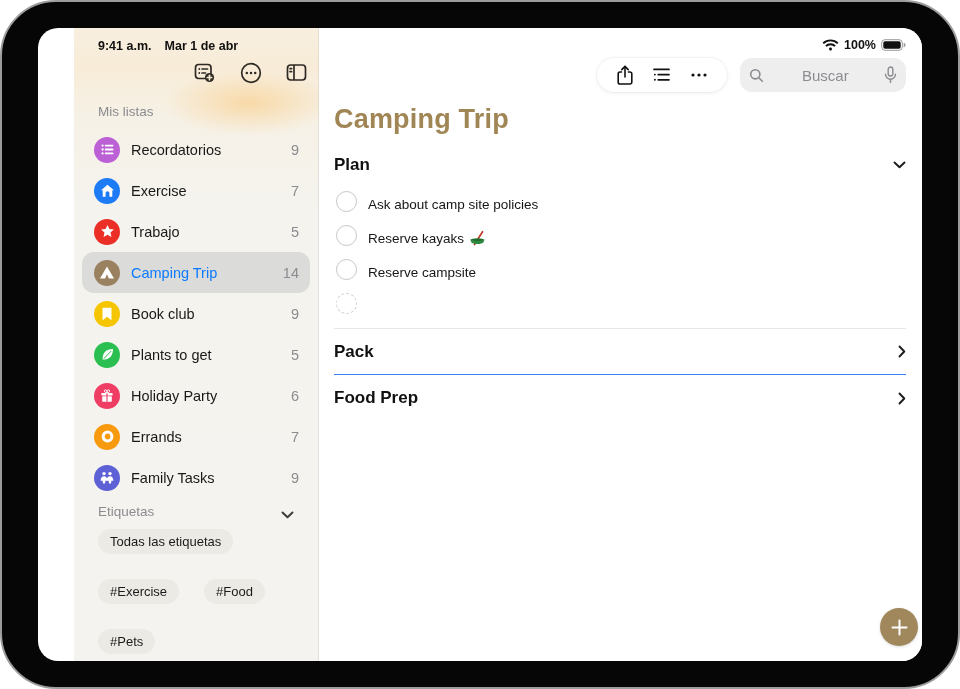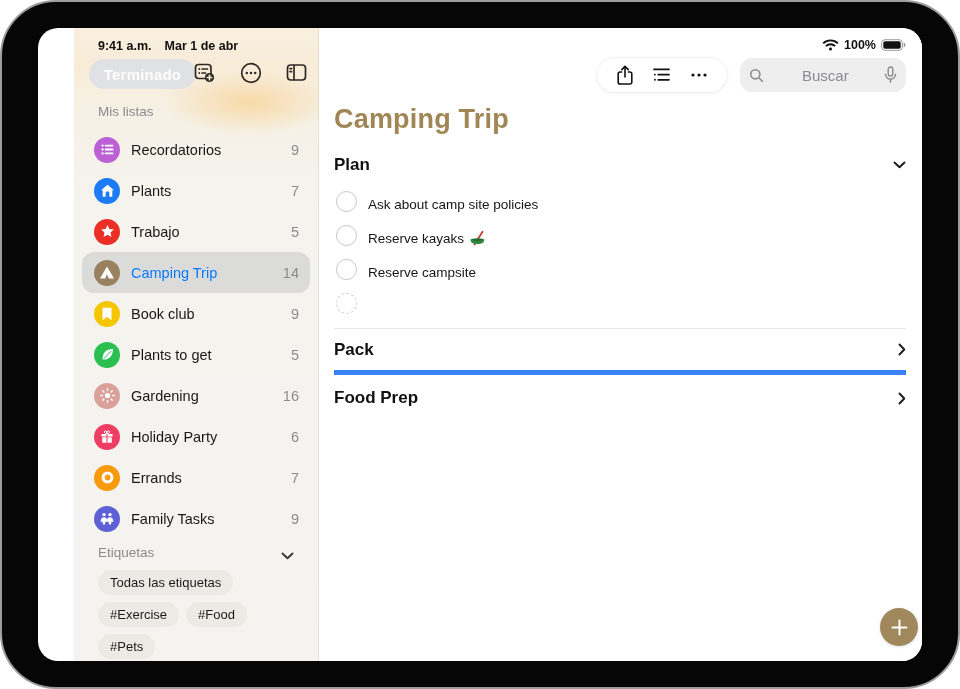--- a/index.html
+++ b/index.html
@@ -19,21 +19,21 @@
   .side-scroll{position:absolute;top:62px;left:0;right:0;bottom:0;}
   .sec-header{margin:14px 0 8px 24px;font-size:13.5px;color:#8b8b90;display:flex;align-items:center;}
   .list-rows{padding:2px 0 0 0;}
   .list-row{margin:0 8px;height:41px;border-radius:12px;display:flex;align-items:center;padding:0 11px 0 12px;cursor:default;}
   .list-row.selected{background:#dbdbda;}
   .licon{width:26px;height:26px;border-radius:50%;flex:0 0 26px;display:flex;align-items:center;justify-content:center;margin-right:11px;}
   .lname{flex:1;font-size:14.5px;color:#191919;font-weight:400;white-space:nowrap;overflow:hidden;}
   .list-row.selected .lname{color:#0a7aff;}
   .lcount{font-size:14.5px;color:#8b8b90;}
   .tags-header{margin:6px 10px 8px 24px;font-size:13.5px;color:#8b8b90;display:flex;align-items:flex-end;justify-content:space-between;}
-  .tag-wrap{display:flex;flex-wrap:wrap;gap:7px;padding:2px 10px 0 24px;}
+  .tag-wrap{display:flex;flex-wrap:wrap;gap:25px;padding:2px 10px 0 24px;}
   .tag-pill{height:25px;padding:0 12px;border-radius:13px;background:#eceae4;display:flex;align-items:center;font-size:13px;color:#1b1b1b;white-space:nowrap;}
 
   
   .main{position:relative;flex:1;background:#fff;padding:0 16px 0 15px;}
   .status-right{position:absolute;top:10px;right:16px;display:flex;align-items:center;gap:5px;font-size:12.5px;font-weight:700;color:#111;justify-content:space-between;}
   .main-toolbar{display:flex;justify-content:flex-end;align-items:center;gap:13px;padding-top:30px;height:64px;}
   .tool-pill{width:130px;height:34px;border-radius:17px;background:#fff;box-shadow:0 0 0 .5px rgba(0,0,0,.06),0 1px 5px rgba(0,0,0,.07);display:flex;align-items:center;justify-content:space-around;padding:0 10px;}
   .tool-pill .ibtn{display:flex;align-items:center;justify-content:center;width:24px;height:24px;}
   .search-box{width:166px;height:34px;border-radius:12px;background:#eeeeef;display:flex;align-items:center;padding:0 9px;gap:6px;}
   .search-box input{border:none;outline:none;background:transparent;font-size:15px;color:#1b1b1b;width:100%;padding:0;margin-left:32px;}
@@ -43,38 +43,37 @@
   .section-name{font-size:17px;font-weight:700;color:#111;}
   .task-row{display:flex;align-items:flex-end;gap:11px;height:30px;margin-top:4px;padding-left:2px;}
   .cbox{width:21px;height:21px;border-radius:50%;border:1.5px solid #c7c7cb;flex:0 0 21px;}
   .cbox.dashed{border-style:dashed;border-color:#cfcfd3;}
   .task-title{font-size:13.5px;color:#161616;display:flex;align-items:center;gap:5px;}
   .loc-pill{display:inline-flex;align-items:center;gap:7px;height:26px;border-radius:13px;background:#f1f0ef;margin:3px 0 6px 32px;padding:0 12px 0 4px;}
   .loc-badge{width:19px;height:19px;border-radius:50%;background:#fc3a30;display:flex;align-items:center;justify-content:center;}
   .loc-text{font-size:12px;color:#111;white-space:nowrap;}
   .loc-text b{font-weight:700;margin-right:3px;}
   .sep{height:1px;background:#e7e7e9;margin-top:14px;}
-  .collapsed-row{height:46px;display:flex;align-items:center;justify-content:space-between;border-bottom:5px solid #3b82f6;}
+  .collapsed-row{height:46px;display:flex;align-items:center;justify-content:space-between;border-bottom:1px solid #3b82f6;}
   .collapsed-row:last-child{border-bottom:none;}
   .fab{position:absolute;right:4px;bottom:15px;width:38px;height:38px;border-radius:50%;background:#a1885c;display:flex;align-items:center;justify-content:center;box-shadow:0 1px 3px rgba(0,0,0,.15);}
 </style>
 </head>
 <body>
 
 <div class="stage">
   <div class="device"></div>
   <div class="screen">
 
     <div class="sidebar">
       <div class="status-left">
         <span>9:41 a.m.</span>
         <span>Mar 1 de abr</span>
       </div>
       <div class="side-toolbar">
-        <div class="done-btn">Terminado</div>
         <div class="side-icons">
           <div class="ibtn">
             <svg width="25" height="25" viewBox="0 0 25 25" fill="none" stroke="#2f2a24" stroke-width="1.7" stroke-linecap="round">
               <rect x="3.5" y="4.5" width="15.5" height="14" rx="3.2"></rect>
               <circle cx="7.3" cy="9" r="0.9" fill="#2f2a24" stroke="none"></circle>
               <line x1="10" y1="9" x2="15.5" y2="9"></line>
               <circle cx="7.3" cy="13" r="0.9" fill="#2f2a24" stroke="none"></circle>
               <line x1="10" y1="13" x2="13.5" y2="13"></line>
               <circle cx="17.5" cy="17.5" r="4.6" fill="#2f2a24" stroke="none"></circle>
               <line x1="17.5" y1="15.3" x2="17.5" y2="19.7" stroke="#f6ead3"></line>
@@ -120,21 +119,21 @@
               </span>
               <span class="lname">Recordatorios</span>
               <span class="lcount">9</span>
             </div>
             <div class="list-row">
               <span class="licon" style="background: rgb(29, 123, 246);">
                 <svg width="15" height="14" viewBox="0 0 15 14">
                   <path d="M7.5 0.8 14 6.2h-1.7v6.6H9.4V9.1a1.9 1.9 0 0 0-3.8 0v3.7H2.7V6.2H1z" fill="#fff"></path>
                 </svg>
               </span>
-              <span class="lname">Plants</span>
+              <span class="lname">Exercise</span>
               <span class="lcount">7</span>
             </div>
             <div class="list-row">
               <span class="licon" style="background: rgb(235, 47, 38);">
                 <svg width="15" height="15" viewBox="0 0 15 15">
                   <path d="M7.5 0.9l1.9 4.1 4.5.5-3.4 3 .95 4.4L7.5 10.7l-3.95 2.2L4.5 8.5 1.1 5.5l4.5-.5z" fill="#fff"></path>
                 </svg>
               </span>
               <span class="lname">Trabajo</span>
               <span class="lcount">5</span>
@@ -159,39 +158,20 @@
             </div>
             <div class="list-row">
               <span class="licon" style="background: rgb(43, 191, 82);">
                 <svg width="15" height="15" viewBox="0 0 15 15">
                   <path d="M13 2C5.8 2.2 2.6 5.6 2.5 12.6c7 .1 10.3-3.4 10.5-10.6z" fill="#fff"></path>
                   <path d="M11 4.2 4 11.5" stroke="#2bbf52" stroke-width="1" stroke-linecap="round"></path>
                 </svg>
               </span>
               <span class="lname">Plants to get</span>
               <span class="lcount">5</span>
-            </div>
-            <div class="list-row">
-              <span class="licon" style="background: rgb(217, 161, 154);">
-                <svg width="15" height="15" viewBox="0 0 15 15">
-                  <circle cx="7.5" cy="7.5" r="2.6" fill="#fff"></circle>
-                  <g stroke="#fff" stroke-width="1.4" stroke-linecap="round">
-                    <line x1="7.5" y1="0.8" x2="7.5" y2="2.4"></line>
-                    <line x1="7.5" y1="12.6" x2="7.5" y2="14.2"></line>
-                    <line x1="0.8" y1="7.5" x2="2.4" y2="7.5"></line>
-                    <line x1="12.6" y1="7.5" x2="14.2" y2="7.5"></line>
-                    <line x1="2.8" y1="2.8" x2="3.9" y2="3.9"></line>
-                    <line x1="11.1" y1="11.1" x2="12.2" y2="12.2"></line>
-                    <line x1="2.8" y1="12.2" x2="3.9" y2="11.1"></line>
-                    <line x1="11.1" y1="3.9" x2="12.2" y2="2.8"></line>
-                  </g>
-                </svg>
-              </span>
-              <span class="lname">Gardening</span>
-              <span class="lcount">16</span>
             </div>
             <div class="list-row">
               <span class="licon" style="background: rgb(239, 61, 100);">
                 <svg width="14" height="14" viewBox="0 0 14 14">
                   <rect x="1.4" y="4" width="11.2" height="2.6" rx="0.6" fill="#fff"></rect>
                   <rect x="2.2" y="7.2" width="9.6" height="5.6" rx="0.8" fill="#fff"></rect>
                   <line x1="7" y1="4" x2="7" y2="12.8" stroke="#ef3d64" stroke-width="1.1"></line>
                   <path d="M7 3.8C5.6 3.8 4.4 3 4.4 2.1 4.4 1.3 5 .8 5.7.8 6.7.8 7 2 7 3.8zm0 0C8.4 3.8 9.6 3 9.6 2.1 9.6 1.3 9 .8 8.3.8 7.3.8 7 2 7 3.8z" fill="none" stroke="#fff" stroke-width="1"></path>
                 </svg>
               </span>

